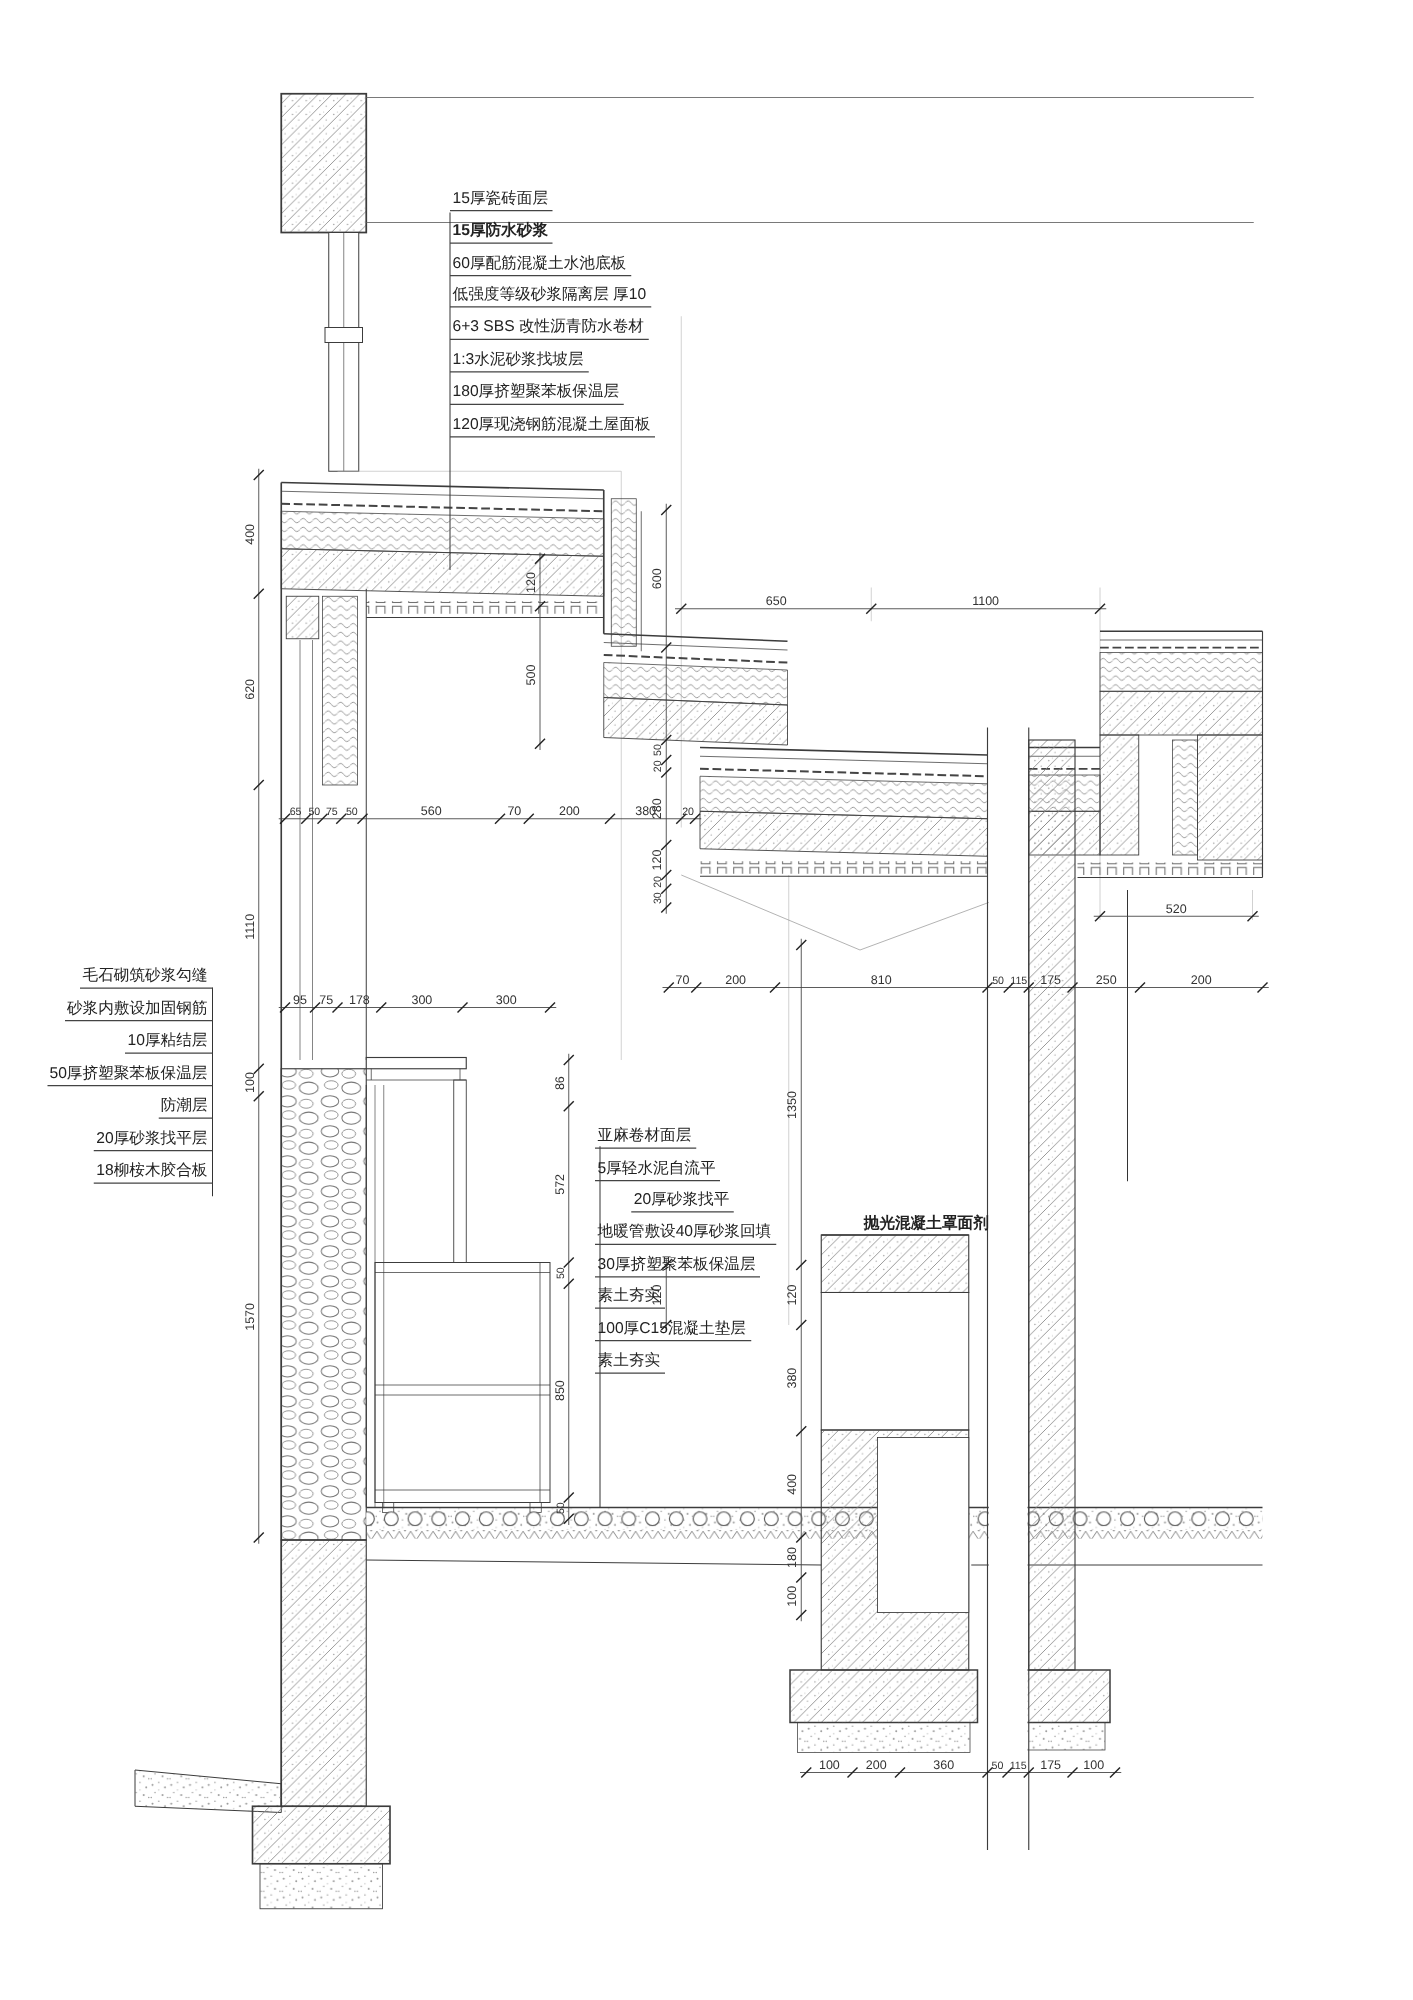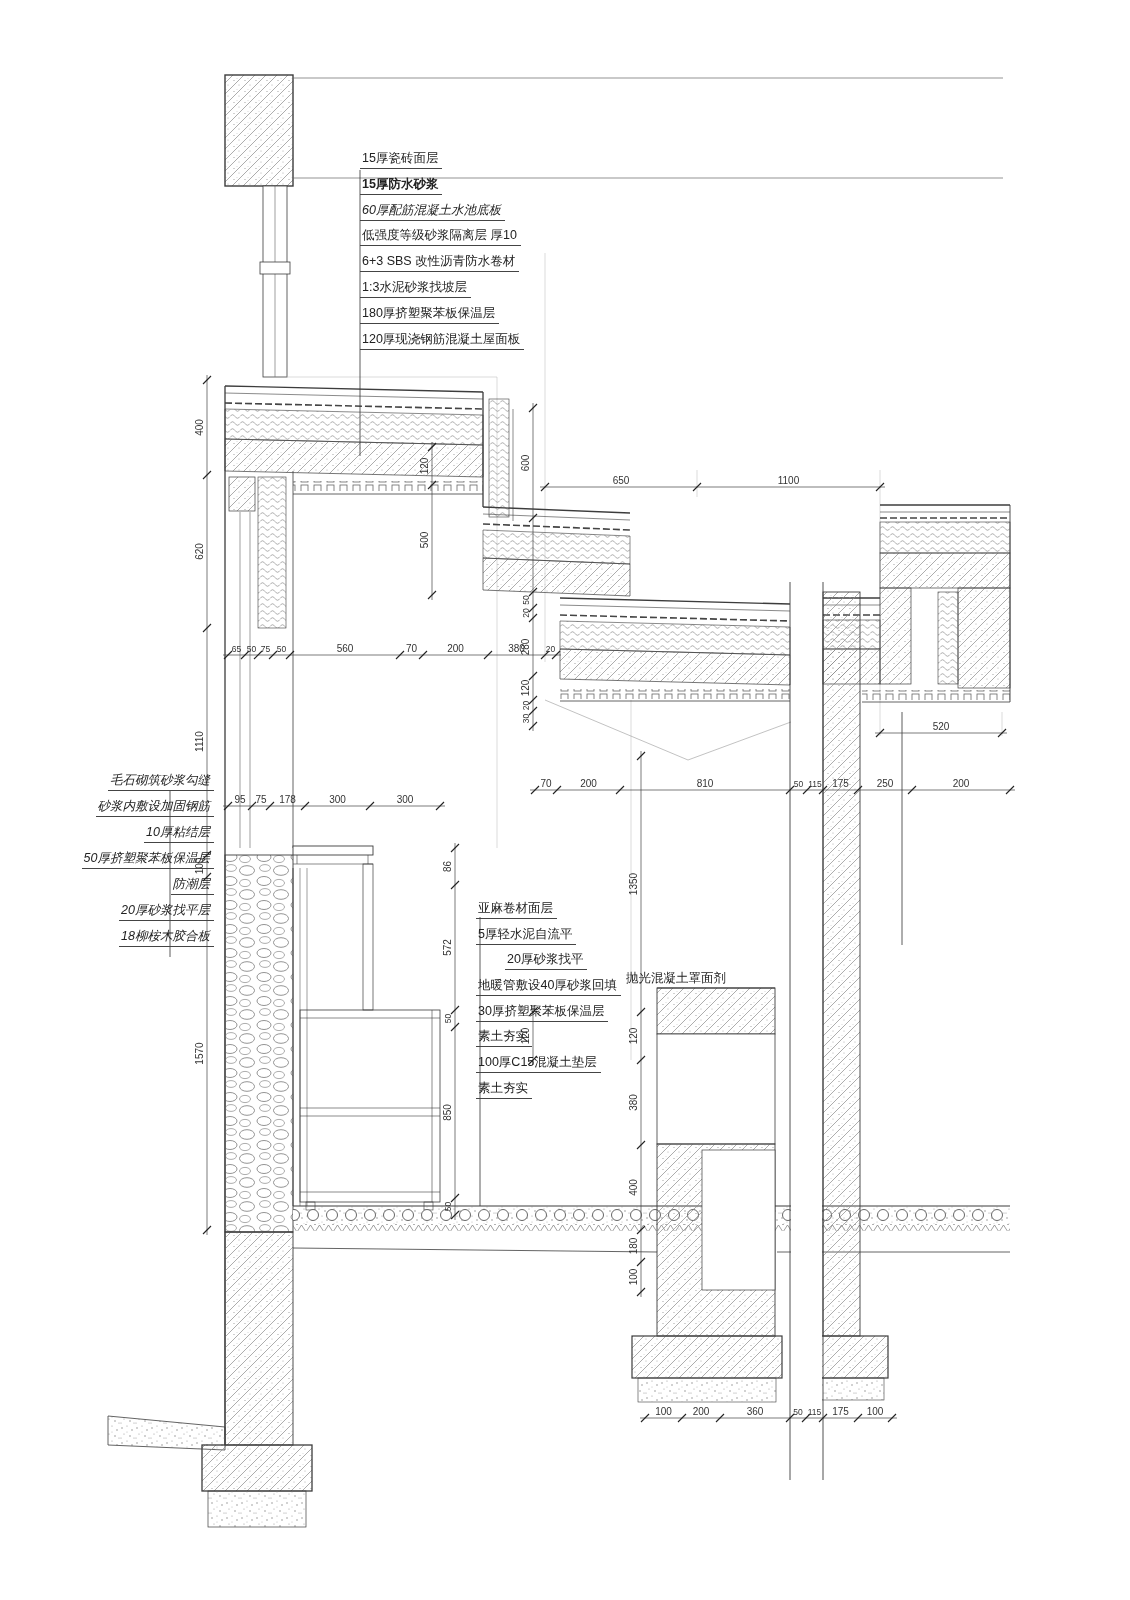--- a/index.html
+++ b/index.html
@@ -342,44 +342,44 @@
           <text class="dim" font-size="10" text-anchor="middle" stroke="none" x="840.5" y="1415">175</text>
           <text class="dim" font-size="10" text-anchor="middle" stroke="none" x="875" y="1415">100</text>
         </g>
   </g>
 </svg>
 
 <div id="annotations">
       <div class="callout" style="left: 360px; top: 150px;">
         <div class="item" style="height: 25.8px;"><span class="u">15厚瓷砖面层</span></div>
         <div class="item" style="height: 25.8px; font-weight: bold;"><span class="u">15厚防水砂浆</span></div>
-        <div class="item" style="height: 25.8px; font-style: italic;"><span class="u">60厚配筋混凝土水池底板</span></div>
+        <div class="item" style="height: 25.8px;"><span class="u">60厚配筋混凝土水池底板</span></div>
         <div class="item" style="height: 25.8px;"><span class="u">低强度等级砂浆隔离层 厚10</span></div>
         <div class="item" style="height: 25.8px;"><span class="u">6+3 SBS 改性沥青防水卷材</span></div>
         <div class="item" style="height: 25.8px;"><span class="u">1:3水泥砂浆找坡层</span></div>
         <div class="item" style="height: 25.8px;"><span class="u">180厚挤塑聚苯板保温层</span></div>
         <div class="item" style="height: 25.8px;"><span class="u">120厚现浇钢筋混凝土屋面板</span></div>
       </div>
-      <div class="callout right" style="right: 916px; top: 772px; font-style: italic;">
+      <div class="callout right" style="right: 960px; top: 772px;">
         <div class="item" style="height: 26px;"><span class="u">毛石砌筑砂浆勾缝</span></div>
         <div class="item" style="height: 26px;"><span class="u">砂浆内敷设加固钢筋</span></div>
         <div class="item" style="height: 26px;"><span class="u">10厚粘结层</span></div>
         <div class="item" style="height: 26px;"><span class="u">50厚挤塑聚苯板保温层</span></div>
         <div class="item" style="height: 26px;"><span class="u">防潮层</span></div>
         <div class="item" style="height: 26px;"><span class="u">20厚砂浆找平层</span></div>
         <div class="item" style="height: 26px;"><span class="u">18柳桉木胶合板</span></div>
       </div>
       <div class="callout" style="left: 476px; top: 900px;">
         <div class="item" style="height: 25.7px;"><span class="u">亚麻卷材面层</span></div>
         <div class="item" style="height: 25.7px;"><span class="u">5厚轻水泥自流平</span></div>
         <div class="item" style="height: 25.7px; padding-left: 29px;"><span class="u">20厚砂浆找平</span></div>
         <div class="item" style="height: 25.7px;"><span class="u">地暖管敷设40厚砂浆回填</span></div>
         <div class="item" style="height: 25.7px;"><span class="u">30厚挤塑聚苯板保温层</span></div>
         <div class="item" style="height: 25.7px;"><span class="u">素土夯实</span></div>
         <div class="item" style="height: 25.7px;"><span class="u">100厚C15混凝土垫层</span></div>
         <div class="item" style="height: 25.7px;"><span class="u">素土夯实</span></div>
       </div>
-      <div class="callout" style="left: 624px; top: 970px;">
+      <div class="callout" style="left: 689px; top: 970px; font-weight: bold;">
         <div class="item" style="height: 25px;"><span class="u plain">抛光混凝土罩面剂</span></div>
       </div>
     </div>
 
 </div>
 
 </body></html>

